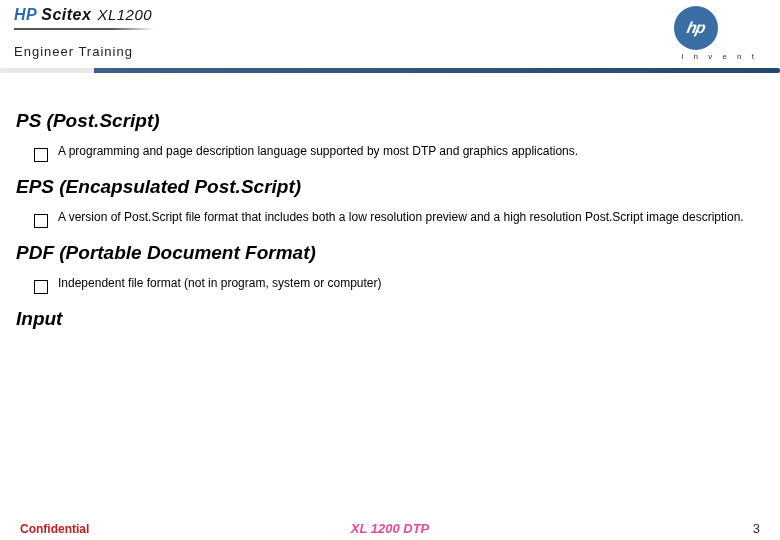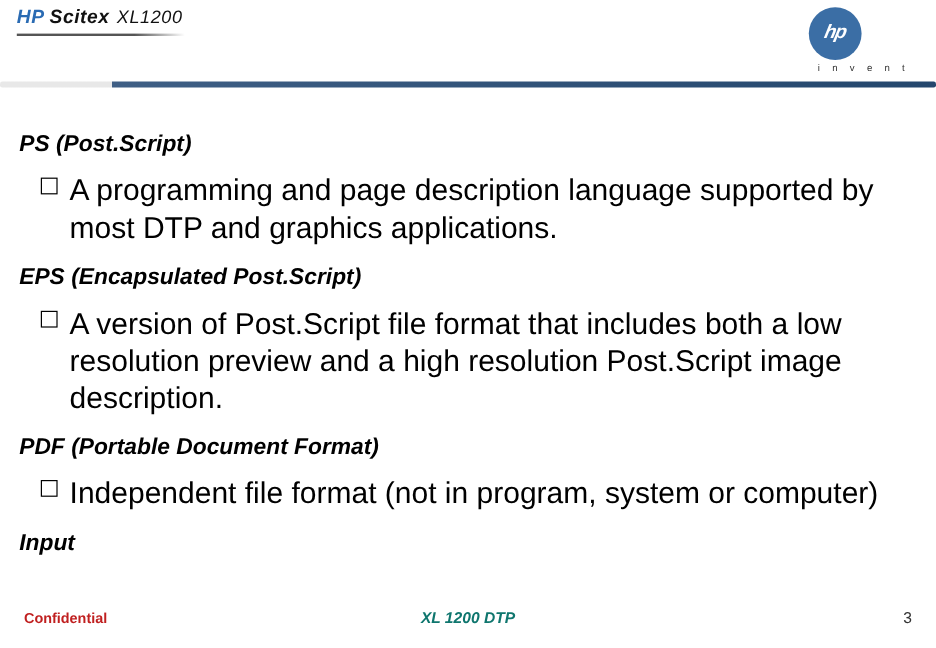--- a/index.html
+++ b/index.html
@@ -117,62 +117,63 @@
   }
   .checkbox {
     width: 14px;
     height: 14px;
     border: 1.5px solid #000;
     margin-top: 4px;
     margin-right: 10px;
     flex-shrink: 0;
   }
   .bullet-text {
-    font-size: 25px;
+    font-size: 12px;
     color: #000;
     line-height: 1.25;
   }
 
   .footer {
     position: absolute;
-    bottom: 18px;
+    bottom: 4px;
     left: 0;
     width: 100%;
     padding: 0 20px;
     display: flex;
     align-items: center;
     justify-content: space-between;
   }
   .confidential {
     color: #c02020;
     font-size: 12px;
     font-weight: bold;
   }
   .footer-center {
     position: absolute;
     left: 50%;
     transform: translateX(-50%);
-    color: #0f766e;
+    color: #ec4899;
     font-size: 13px;
     font-style: italic;
     font-weight: bold;
   }
   .page-num {
     font-size: 13px;
     color: #333;
   }
 </style>
 </head>
 <body>
 
 <div class="header">
   <div class="product-brand">
     <span class="hp-text">HP</span><span class="scitex-text">Scitex</span><span class="model-text">XL1200</span>
   </div>
   <div class="brand-underline"></div>
+  <div class="engineer-training">Engineer  Training</div>
   <div class="hp-logo-wrap">
     <div class="hp-circle">
       <span class="hp-letters">hp</span>
     </div>
     <div class="hp-tagline">i n v e n t</div>
   </div>
   <div class="header-divider"></div>
 </div>
 
 <div class="content">

